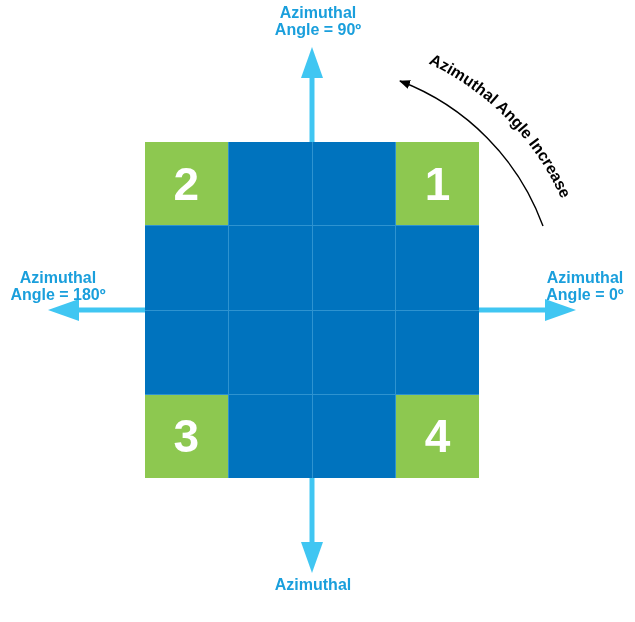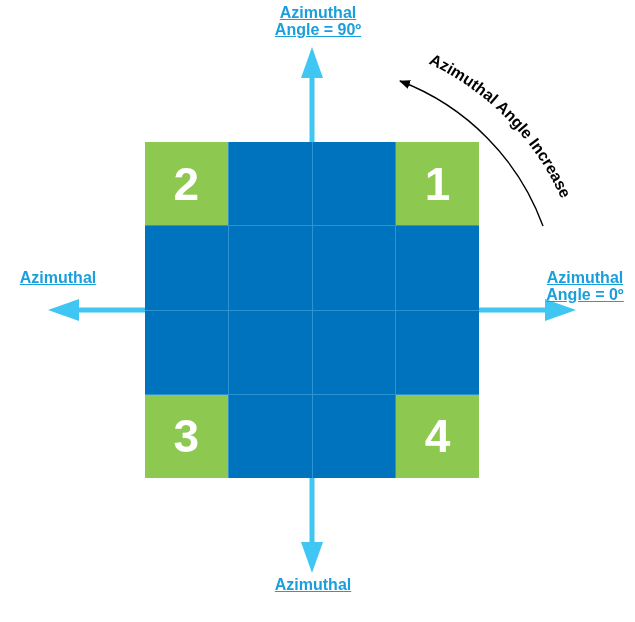--- a/index.html
+++ b/index.html
@@ -50,21 +50,21 @@
   .axis-label {
     position: absolute;
     transform: translateX(-50%);
     color: #1a9fdc;
     font-weight: bold;
     font-size: 16px;
     line-height: 17px;
     text-align: center;
     white-space: nowrap;
   }
-  .axis-label span { display: block; text-decoration: underline; }
+  .axis-label span { display: block; }
   .label-top    { left: 318px; top: 4px;   }
   .label-bottom { left: 313px; top: 576px; }
   .label-left   { left: 58px;  top: 269px; }
   .label-right  { left: 585px; top: 269px; }
 </style>
 </head>
 <body>
 
 <div class="stage">
 
@@ -120,18 +120,19 @@
   <div class="axis-label label-top">
     <span>Azimuthal</span>
     <span>Angle = 90º</span>
   </div>
   <div class="axis-label label-right">
     <span>Azimuthal</span>
     <span>Angle = 0º</span>
   </div>
   <div class="axis-label label-left">
     <span>Azimuthal</span>
+    <span>Angle = 180º</span>
   </div>
   <div class="axis-label label-bottom">
     <span>Azimuthal</span>
   </div>
 
 </div>
 
 </body></html>

